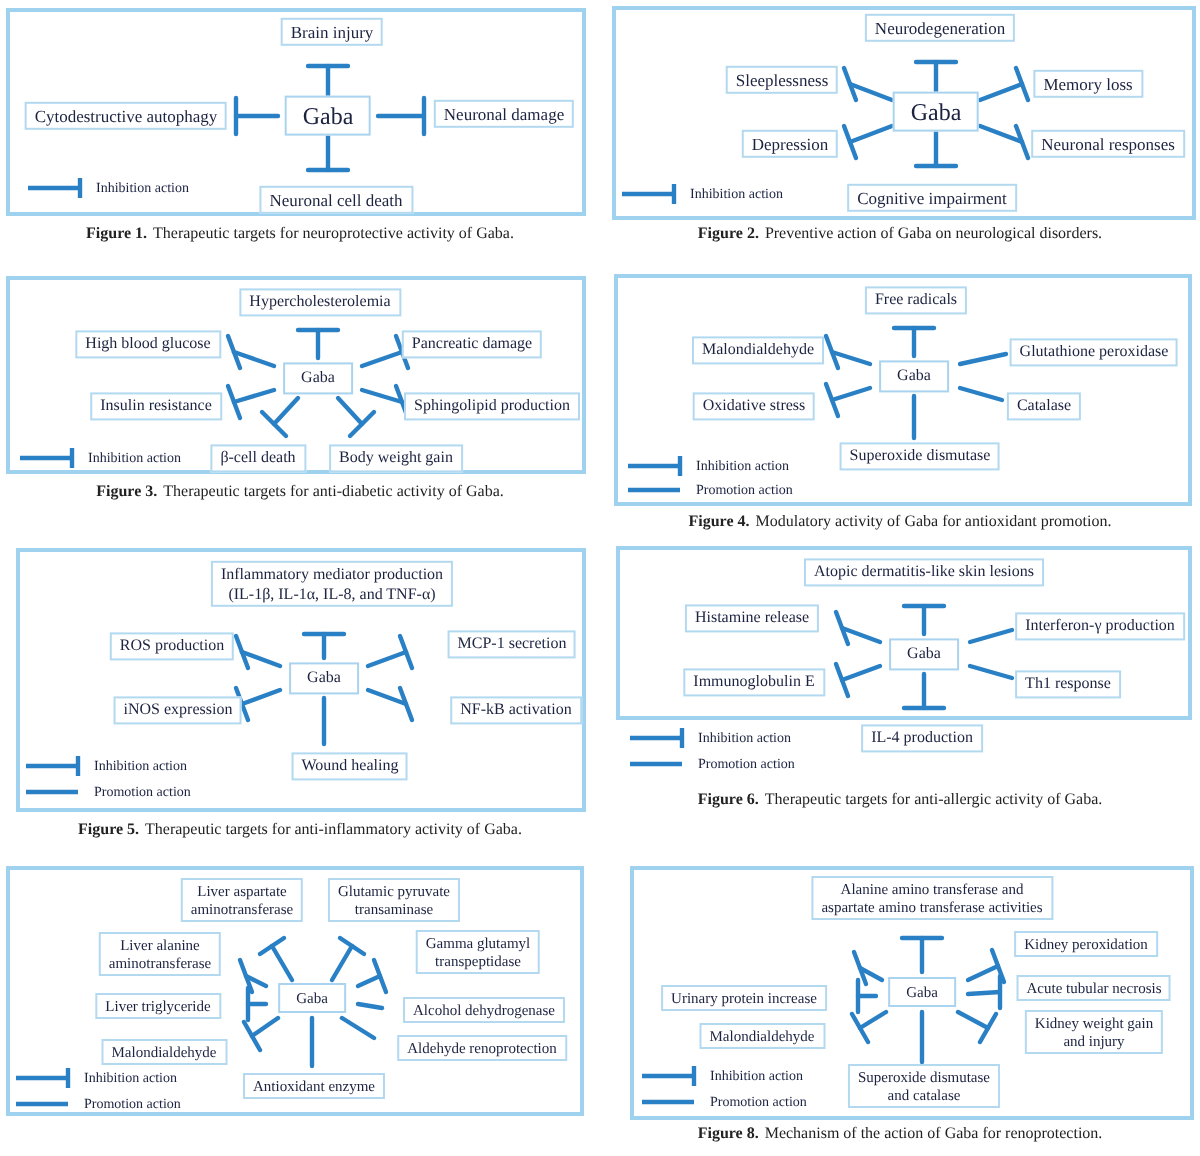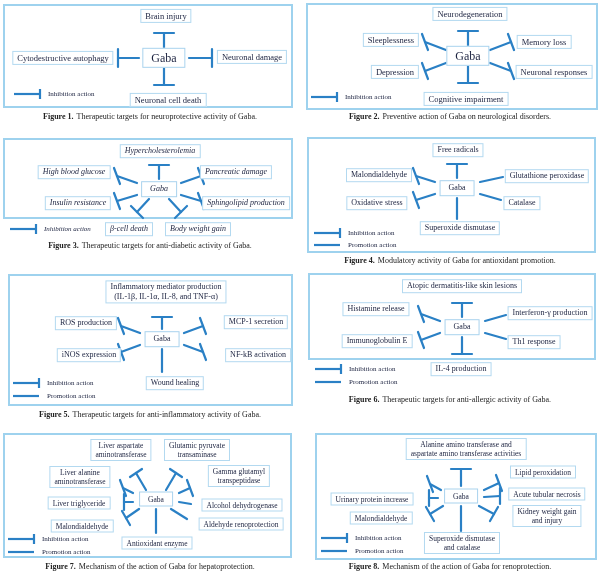--- a/index.html
+++ b/index.html
@@ -101,21 +101,21 @@
           <line x1="1" y1="6" x2="27" y2="6"></line>
           <line x1="27" y1="1" x2="27" y2="11"></line>
         </svg>
       <span class="leg-label">Inhibition action</span>
     </div>
   </div>
   <div class="caption" style="left:300px;top:112px;width:300px;">
     <span class="cap-b">Figure 2.</span><span class="cap-t">Preventive action of Gaba on neurological disorders.</span>
   </div>
 
-  <div class="panel sm" style="left:3px;top:138px;width:290px;height:81px;font-style:italic;">
+  <div class="panel sm" style="left:3px;top:138px;width:290px;height:99px;">
     <svg class="wires" width="286" height="95">
       <g>
           <line x1="154" y1="39" x2="154" y2="25"></line>
           <line x1="144" y1="25" x2="164" y2="25"></line>
         </g>
       <g>
           <line x1="132" y1="43" x2="112" y2="36"></line>
           <line x1="109" y1="28" x2="115" y2="44"></line>
         </g>
       <g>
@@ -362,23 +362,20 @@
         </svg>
       <span class="leg-label">Inhibition action</span>
     </div>
     <div class="legend-row" style="left:2px;top:111px;">
       <svg width="32" height="12">
           <line x1="1" y1="6" x2="27" y2="6"></line>
         </svg>
       <span class="leg-label">Promotion action</span>
     </div>
   </div>
-  <div class="caption" style="left:0;top:562px;width:300px;">
-    <span class="cap-b">Figure 7.</span><span class="cap-t">Mechanism of the action of Gaba for hepatoprotection.</span>
-  </div>
 
   <div class="panel xs" style="left:315px;top:433px;width:282px;height:127px;">
     <svg class="wires" width="278" height="123">
       <g>
           <line x1="144" y1="51" x2="144" y2="34"></line>
           <line x1="134" y1="34" x2="154" y2="34"></line>
         </g>
       <g>
           <line x1="124" y1="55" x2="113" y2="49"></line>
           <line x1="110" y1="41" x2="116" y2="57"></line>
@@ -401,21 +398,21 @@
         </g>
       <g>
           <line x1="162" y1="71" x2="177" y2="79"></line>
           <line x1="173" y1="86" x2="181" y2="72"></line>
         </g>
       <g>
           <line x1="144" y1="71" x2="144" y2="96"></line>
         </g>
     </svg>
     <div class="node" style="left:149px;top:14px;"><span>Alanine amino transferase and</span><span class="l2">aspartate amino transferase activities</span></div>
-    <div class="node" style="left:226px;top:37px;">Lipid peroxidation</div>
+    <div class="node" style="left:226px;top:37px;">Kidney peroxidation</div>
     <div class="node gaba" style="left:144px;top:61px;">Gaba</div>
     <div class="node" style="left:55px;top:64px;">Urinary protein increase</div>
     <div class="node" style="left:230px;top:59px;">Acute tubular necrosis</div>
     <div class="node" style="left:64px;top:83px;">Malondialdehyde</div>
     <div class="node" style="left:230px;top:81px;"><span>Kidney weight gain</span><span class="l2">and injury</span></div>
     <div class="node" style="left:145px;top:108px;"><span>Superoxide dismutase</span><span class="l2">and catalase</span></div>
     <div class="legend-row" style="left:3px;top:97px;">
       <svg width="32" height="12">
           <line x1="1" y1="6" x2="27" y2="6"></line>
           <line x1="27" y1="1" x2="27" y2="11"></line>

